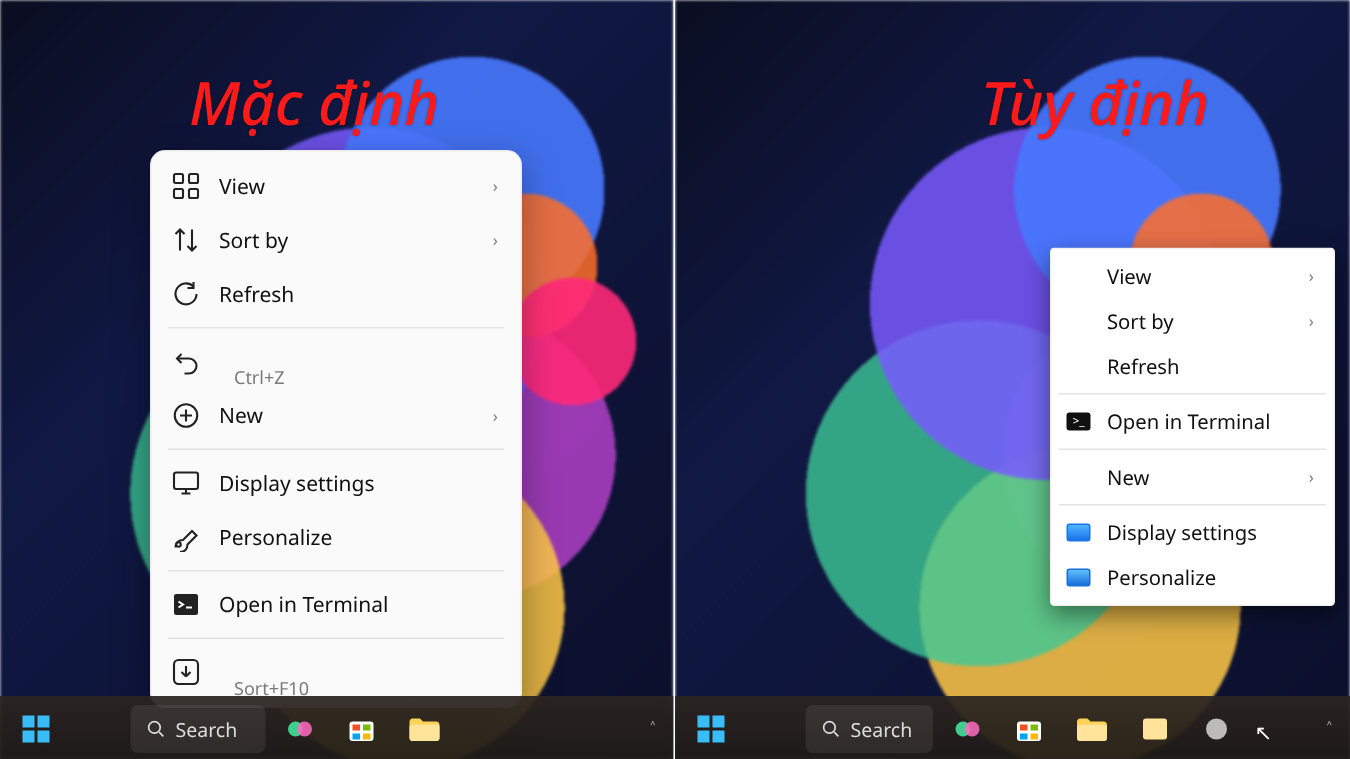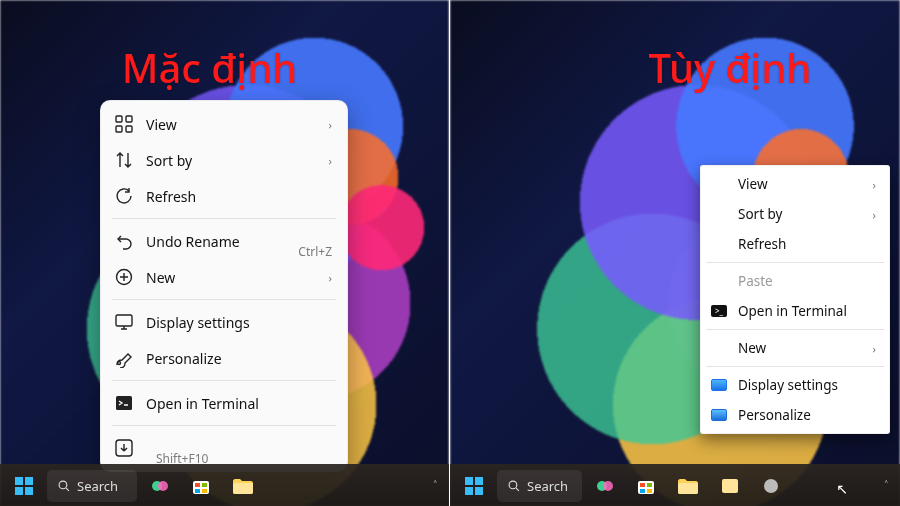--- a/index.html
+++ b/index.html
@@ -23,20 +23,21 @@
       linear-gradient(135deg,#0a0d20 0%,#101844 35%,#0b0f2a 100%);
     filter: blur(1px);
   }
 
   .title {
     position: absolute; top: 40px; left: 0; right: 0;
     text-align: center; color: #ff1a1a;
     font-size: 40px; font-weight: 500;
     text-shadow: 0 0 2px rgba(0,0,0,.3);
     pointer-events: none;
+    font-style: italic;
   }
   .pane.left .title { right: 30px; }
   .pane.right .title { left: 120px; right: 10px; }
 
   
   .menu {
     position: absolute;
     background: #fafafa;
     border: 1px solid rgba(0,0,0,.06);
     border-radius: 10px;
@@ -72,21 +73,21 @@
   .mini-term::before{content:">_"; color:#fff; font-size:8px; line-height:1;}
 
   
   .taskbar {
     position: absolute; left:0; right:0; bottom:0; height: 42px;
     background: linear-gradient(180deg,#2b2520ee,#1e1a16ee);
     display:flex; align-items:center; padding: 0 6px; gap: 5px;
     border-top:1px solid rgba(255,255,255,.05);
   }
   .tbtn { height: 32px; display:flex; align-items:center; justify-content:center; border-radius:5px; padding:0 8px; cursor:default; gap:6px;}
-  .tbtn.search { background: rgba(255,255,255,.08); color:#ddd; font-size:13px; padding:0 14px 0 10px; min-width:90px; justify-content:flex-start;}
+  .tbtn.search { background: rgba(255,255,255,.08); color:#ddd; font-size:13px; padding:0 14px 0 10px; min-width:90px; justify-content:flex-start;margin-left:40px;}
   .pane.right .tbtn.search { min-width: 82px; }
   .winlogo { width:20px; height:20px; }
   .spacer { flex:1; }
   .tray-up { color:#ccc; font-size:12px; padding:0 6px; }
   .cursor-img { position:absolute; bottom:8px; right:52px; color:#fff; font-size:14px; pointer-events:none;}
 </style>
 </head>
 <body>
 
 <div class="pane left">
@@ -125,21 +126,20 @@
       <span class="lbl">Refresh</span>
     </div>
     <div class="sep"></div>
     <div class="item">
       <span class="ico">
           <svg viewBox="0 0 20 20">
             <path d="M4 8h8a5 5 0 0 1 0 10H9"></path>
             <path d="M7 5 4 8l3 3"></path>
           </svg>
         </span>
-      <span class="lbl">Undo Rename</span>
       <span class="accel">Ctrl+Z</span>
     </div>
     <div class="item">
       <span class="ico">
           <svg viewBox="0 0 20 20">
             <circle cx="10" cy="10" r="7.5"></circle>
             <path d="M10 6v8M6 10h8"></path>
           </svg>
         </span>
       <span class="lbl">New</span>
@@ -175,21 +175,21 @@
       <span class="lbl">Open in Terminal</span>
     </div>
     <div class="sep"></div>
     <div class="item">
       <span class="ico">
           <svg viewBox="0 0 20 20">
             <rect x="2" y="2" width="16" height="16" rx="3"></rect>
             <path d="M7 10l3 3M10 13V6M10 13l3-3"></path>
           </svg>
         </span>
-      <span class="accel">Shift+F10</span>
+      <span class="accel">Sort+F10</span>
     </div>
   </div>
 
   <div class="taskbar">
     <div class="tbtn">
       <svg class="winlogo" viewBox="0 0 20 20">
           <rect x="1" y="1" width="8" height="8" fill="#38bdf8"></rect>
           <rect x="11" y="1" width="8" height="8" fill="#38bdf8"></rect>
           <rect x="1" y="11" width="8" height="8" fill="#38bdf8"></rect>
           <rect x="11" y="11" width="8" height="8" fill="#38bdf8"></rect>
@@ -241,24 +241,20 @@
     <div class="item">
       <span class="ico"></span>
       <span class="lbl">Sort by</span>
       <span class="arrow">›</span>
     </div>
     <div class="item">
       <span class="ico"></span>
       <span class="lbl">Refresh</span>
     </div>
     <div class="sep"></div>
-    <div class="item disabled">
-      <span class="ico"></span>
-      <span class="lbl">Paste</span>
-    </div>
     <div class="item">
       <span class="ico">
           <span class="mini-term"></span>
         </span>
       <span class="lbl">Open in Terminal</span>
     </div>
     <div class="sep"></div>
     <div class="item">
       <span class="ico"></span>
       <span class="lbl">New</span>

